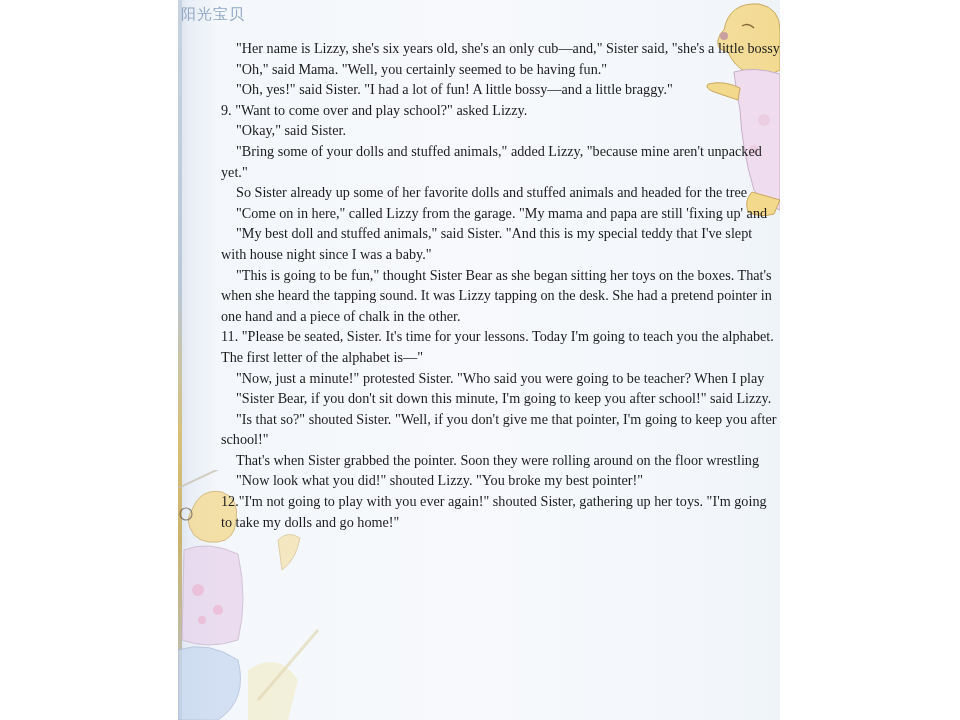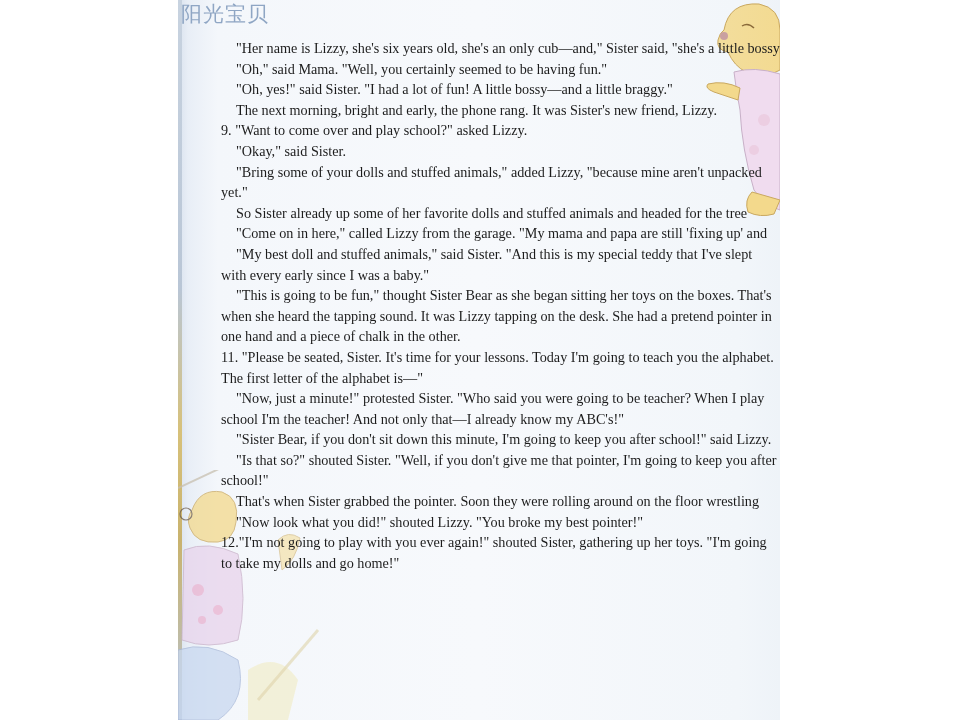--- a/index.html
+++ b/index.html
@@ -8,21 +8,21 @@
     position:absolute; left:178px; top:0; width:602px; height:720px;
     background: linear-gradient(90deg, #d9e2ee 0px, #e8eef6 10px, #f4f7fb 40px, #f7f9fc 300px, #f2f6fa 560px, #eef3f8 602px);
     overflow:hidden;
   }
   .spine {
     position:absolute; left:0; top:0; width:4px; height:720px;
     background: linear-gradient(180deg, #c8d3e0 0%, #b9c6d6 40%, #d7c17a 60%, #c9b36e 75%, #b7c3d2 100%);
   }
   .title {
     position:absolute; left:3px; top:0px;
-    font-family:"DejaVu Sans", sans-serif; font-size:21px; color:#8fa6c4;
+    font-family:"DejaVu Sans", sans-serif; font-size:15px; color:#8fa6c4;
     letter-spacing:1px; line-height:28px;
   }
   .bear-top {
     position:absolute; right:0px; top:0px; width:96px; height:230px;
   }
   .bear-bottom {
     position:absolute; left:0px; top:470px; width:180px; height:250px;
   }
   .text {
     position:absolute; left:43px; top:38px; width:530px;
@@ -77,36 +77,34 @@
 
     <path d="M0 180 Q30 170 60 190 Q70 230 40 250 L0 250 Z" fill="#c8d8f0" stroke="#a8b8d8" stroke-width="1"></path>
     <path d="M70 200 Q100 180 120 210 L110 250 L70 250 Z" fill="#f0e8b0" opacity="0.6"></path>
     <line x1="80" y1="230" x2="140" y2="160" stroke="#d8c890" stroke-width="3" opacity="0.6"></line>
   </svg>
 
   <div class="text">
     <span class="line indent">"Her name is Lizzy, she's six years old, she's an only cub—and," Sister said, "she's a little bossy."</span>
     <span class="line indent">"Oh," said Mama. "Well, you certainly seemed to be having fun."</span>
     <span class="line indent">"Oh, yes!" said Sister. "I had a lot of fun! A little bossy—<span class="ital">and</span> a little braggy."</span>
-    <span class="line indent">The next morning, bright and early, the phone rang. It was Sister's new friend, Lizzy.</span>
     <span class="line">9. "Want to come over and play school?" asked Lizzy.</span>
     <span class="line indent">"Okay," said Sister.</span>
     <span class="line indent">"Bring some of your dolls and stuffed animals," added Lizzy, "because mine aren't unpacked</span>
     <span class="line">yet."</span>
     <span class="line indent">So Sister already up some of her favorite dolls and stuffed animals and headed for the tree</span>
     <span class="line indent">"Come on in here," called Lizzy from the garage. "My mama and papa are still 'fixing up' and</span>
     <span class="line indent">"My best doll and stuffed animals," said Sister. "And this is my special teddy that I've slept</span>
-    <span class="line">with every early since I was a baby."</span>
+    <span class="line">with house night since I was a baby."</span>
     <span class="line indent">"This is going to be fun," thought Sister Bear as she began sitting her toys on the boxes. That's</span>
     <span class="line">when she heard the tapping sound. It was Lizzy tapping on the desk. She had a pretend pointer in</span>
     <span class="line">one hand and a piece of chalk in the other.</span>
     <span class="line">11. "Please be seated, Sister. It's time for your lessons. Today I'm going to teach you the alphabet.</span>
     <span class="line">The first letter of the alphabet is—"</span>
     <span class="line indent">"Now, just a minute!" protested Sister. "Who said you were going to be teacher? When I play</span>
-    <span class="line">school <span class="ital">I'm</span> the teacher! And not only that—I already know my ABC's!"</span>
     <span class="line indent">"Sister Bear, if you don't sit down this minute, I'm going to keep <span class="ital">you</span> after school!" said Lizzy.</span>
     <span class="line indent">"Is that so?" shouted Sister. "Well, if you don't give me that pointer, I'm going to keep <span class="ital">you</span> after</span>
     <span class="line">school!"</span>
     <span class="line indent">That's when Sister grabbed the pointer. Soon they were rolling around on the floor wrestling</span>
     <span class="line indent">"Now look what you did!" shouted Lizzy. "You broke my best pointer!"</span>
     <span class="line">12."I'm not going to play with you ever again!" shouted Sister, gathering up her toys. "I'm going</span>
     <span class="line">to take my dolls and go home!"</span>
   </div>
 </div>
 

